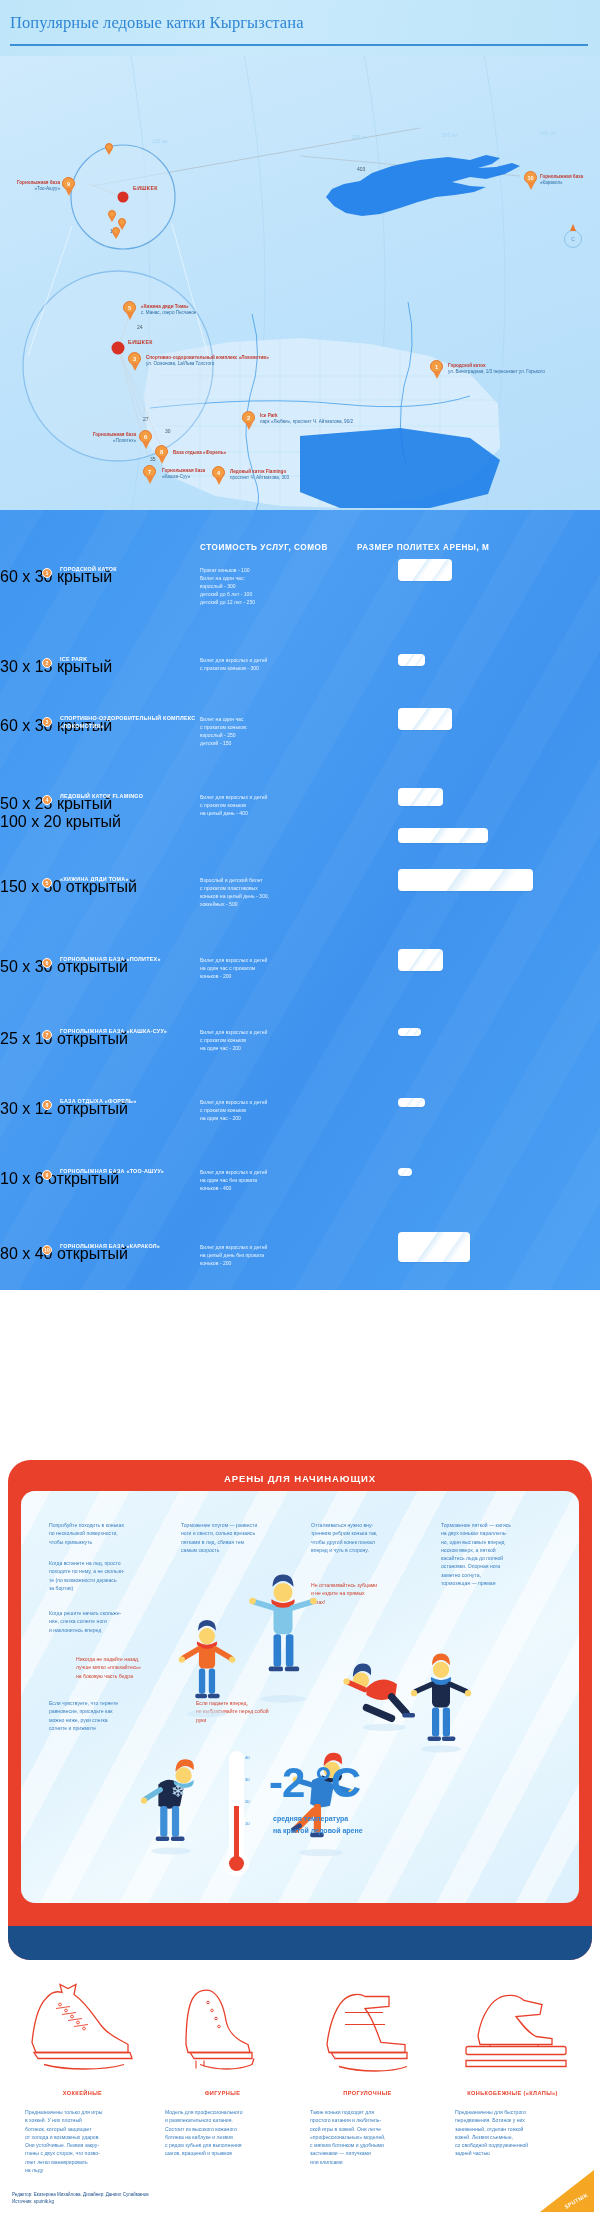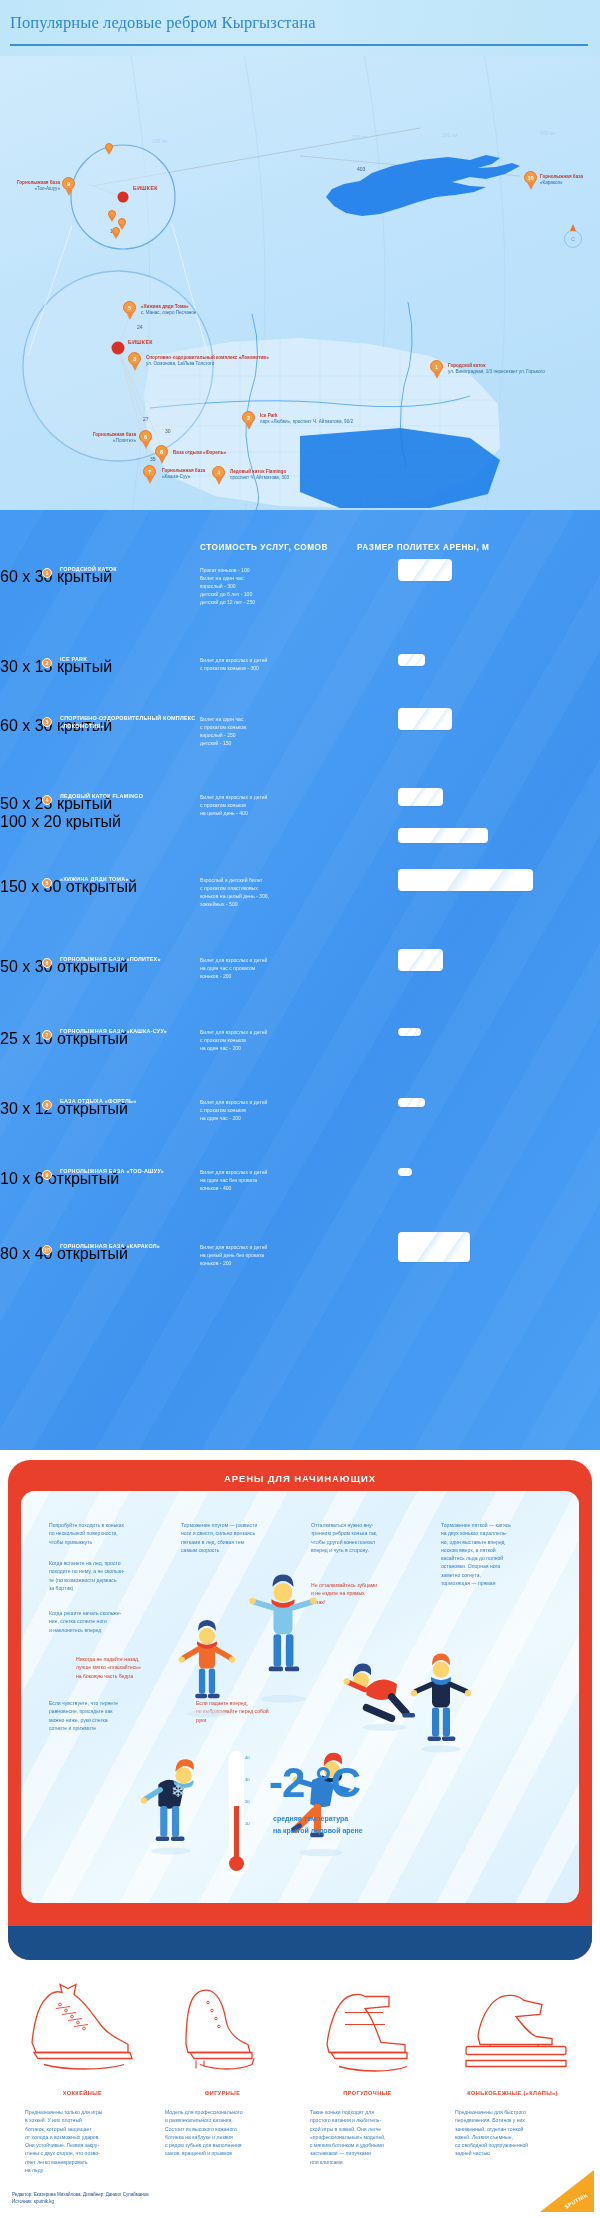--- a/index.html
+++ b/index.html
@@ -75,21 +75,21 @@
     font-size: 5px; color:#5b9bd0;
   }
   .compass .needle {
     position:absolute; left:50%; top:0; transform:translateX(-50%);
     width:0;height:0;border-left:3px solid transparent;border-right:3px solid transparent;
     border-bottom:7px solid #e8762c;
   }
 
   
   .table-sec {
-    position: absolute; top: 510px; left: 0; width: 600px; height: 940px;
+    position: absolute; top: 510px; left: 0; width: 600px; height: 780px;
     background: linear-gradient(125deg,#3f96f0 0%,#4c9ef3 30%,#3f93ee 60%,#4ba0f4 100%);
     overflow: hidden;
   }
   .table-sec::before {
     content:''; position:absolute; inset:0;
     background: repeating-linear-gradient(120deg, rgba(255,255,255,.035) 0 38px, rgba(0,0,0,0) 38px 92px);
   }
   .th {
     position: absolute; color: #fff; font-size: 8.2px; font-weight: bold;
     letter-spacing: .55px; font-family: "Liberation Sans", sans-serif;
@@ -211,21 +211,21 @@
     color: #fff; font-size: 5.4px; font-weight: bold; letter-spacing: .3px;
     transform: rotate(-30deg); transform-origin: right bottom;
   }
 </style>
 </head>
 <body>
 
 <div class="page">
 
   <div class="header">
-    <div class="header-title">Популярные ледовые ребром Кыргызстана</div>
+    <div class="header-title">Популярные ледовые катки Кыргызстана</div>
     <div class="header-rule"></div>
   </div>
 
   <div class="map">
     <svg width="600" height="454" viewBox="0 0 600 454">
 
       <g fill="none" stroke="#a9d6f2" stroke-width="0.7" opacity="0.75">
         <path d="M120 -60 Q 180 230 120 520"></path>
         <path d="M230 -70 Q 300 230 230 530"></path>
         <path d="M350 -70 Q 420 230 350 530"></path>

